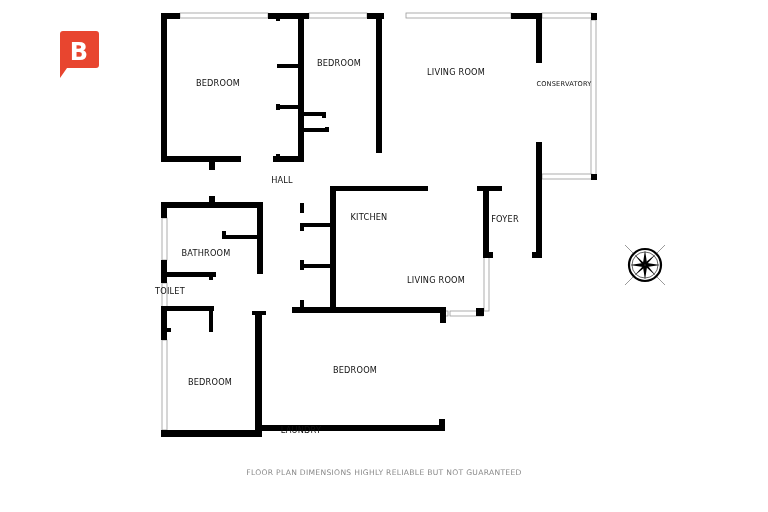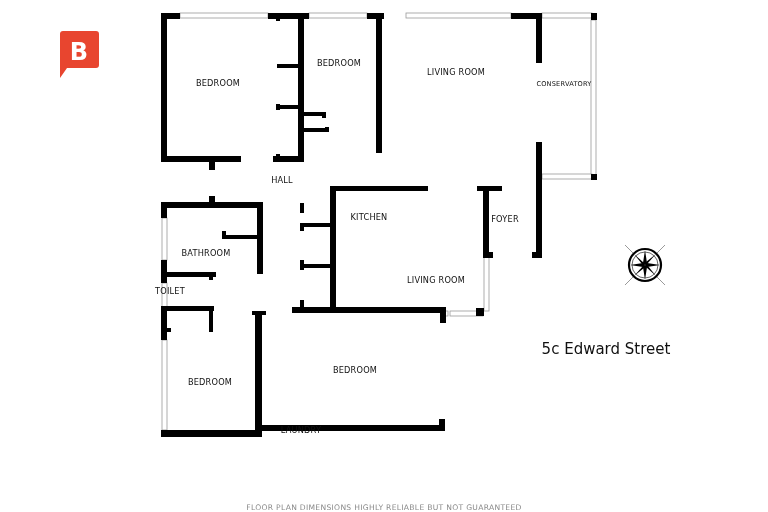--- a/index.html
+++ b/index.html
@@ -6,21 +6,21 @@
   body { width: 768px; height: 512px; position: relative; overflow: hidden;
          font-family: "DejaVu Sans", sans-serif; }
   #plan { position: absolute; left: 0; top: 0; width: 768px; height: 512px; }
   .logo { position: absolute; left: 57px; top: 31px; width: 42px; height: 48px; }
   .room-label { position: absolute; font-family: "DejaVu Sans", sans-serif; font-size: 8.2px;
                 color: #111; letter-spacing: 0.2px; white-space: nowrap; transform: translate(-50%, -50%); }
   .room-label.small { font-size: 6.6px; }
   .address { position: absolute; left: 606px; top: 340px; transform: translateX(-50%);
              text-align: center; font-family: "DejaVu Sans", sans-serif; font-size: 15px;
              color: #111; line-height: 19px; white-space: nowrap; }
-  .disclaimer { position: absolute; left: 384px; top: 503px; transform: translateX(-50%);
+  .disclaimer { position: absolute; left: 384px; top: 468px; transform: translateX(-50%);
                 font-family: "DejaVu Sans", sans-serif; font-size: 7.6px; color: #8a8a8a;
                 letter-spacing: 0.3px; white-space: nowrap; }
   .compass { position: absolute; left: 621px; top: 243px; width: 48px; height: 44px; }
 </style>
 </head>
 <body>
 
 <svg id="plan" viewBox="0 0 768 512" xmlns="http://www.w3.org/2000/svg">
   <g fill="#ffffff" stroke="#9a9a9a" stroke-width="0.8">
 
@@ -138,16 +138,15 @@
   <polygon points="24,37 22,24 24,22 26,24" fill="#000"></polygon>
   <polygon points="9,22 22,20 24,22 22,24" fill="#000"></polygon>
   <polygon points="39,22 26,24 24,22 26,20" fill="#000"></polygon>
   <polygon points="13,11 23,20 24,22 21,21" fill="#000"></polygon>
   <polygon points="35,33 25,24 24,22 27,23" fill="#000"></polygon>
   <polygon points="35,11 26,21 24,22 25,19" fill="#000"></polygon>
   <polygon points="13,33 22,23 24,22 23,25" fill="#000"></polygon>
 </svg>
 
 <div class="address">
-  <div>5c Edward Street</div>
 </div>
 
 <div class="disclaimer">FLOOR PLAN DIMENSIONS HIGHLY RELIABLE BUT NOT GUARANTEED</div>
 
 </body></html>

